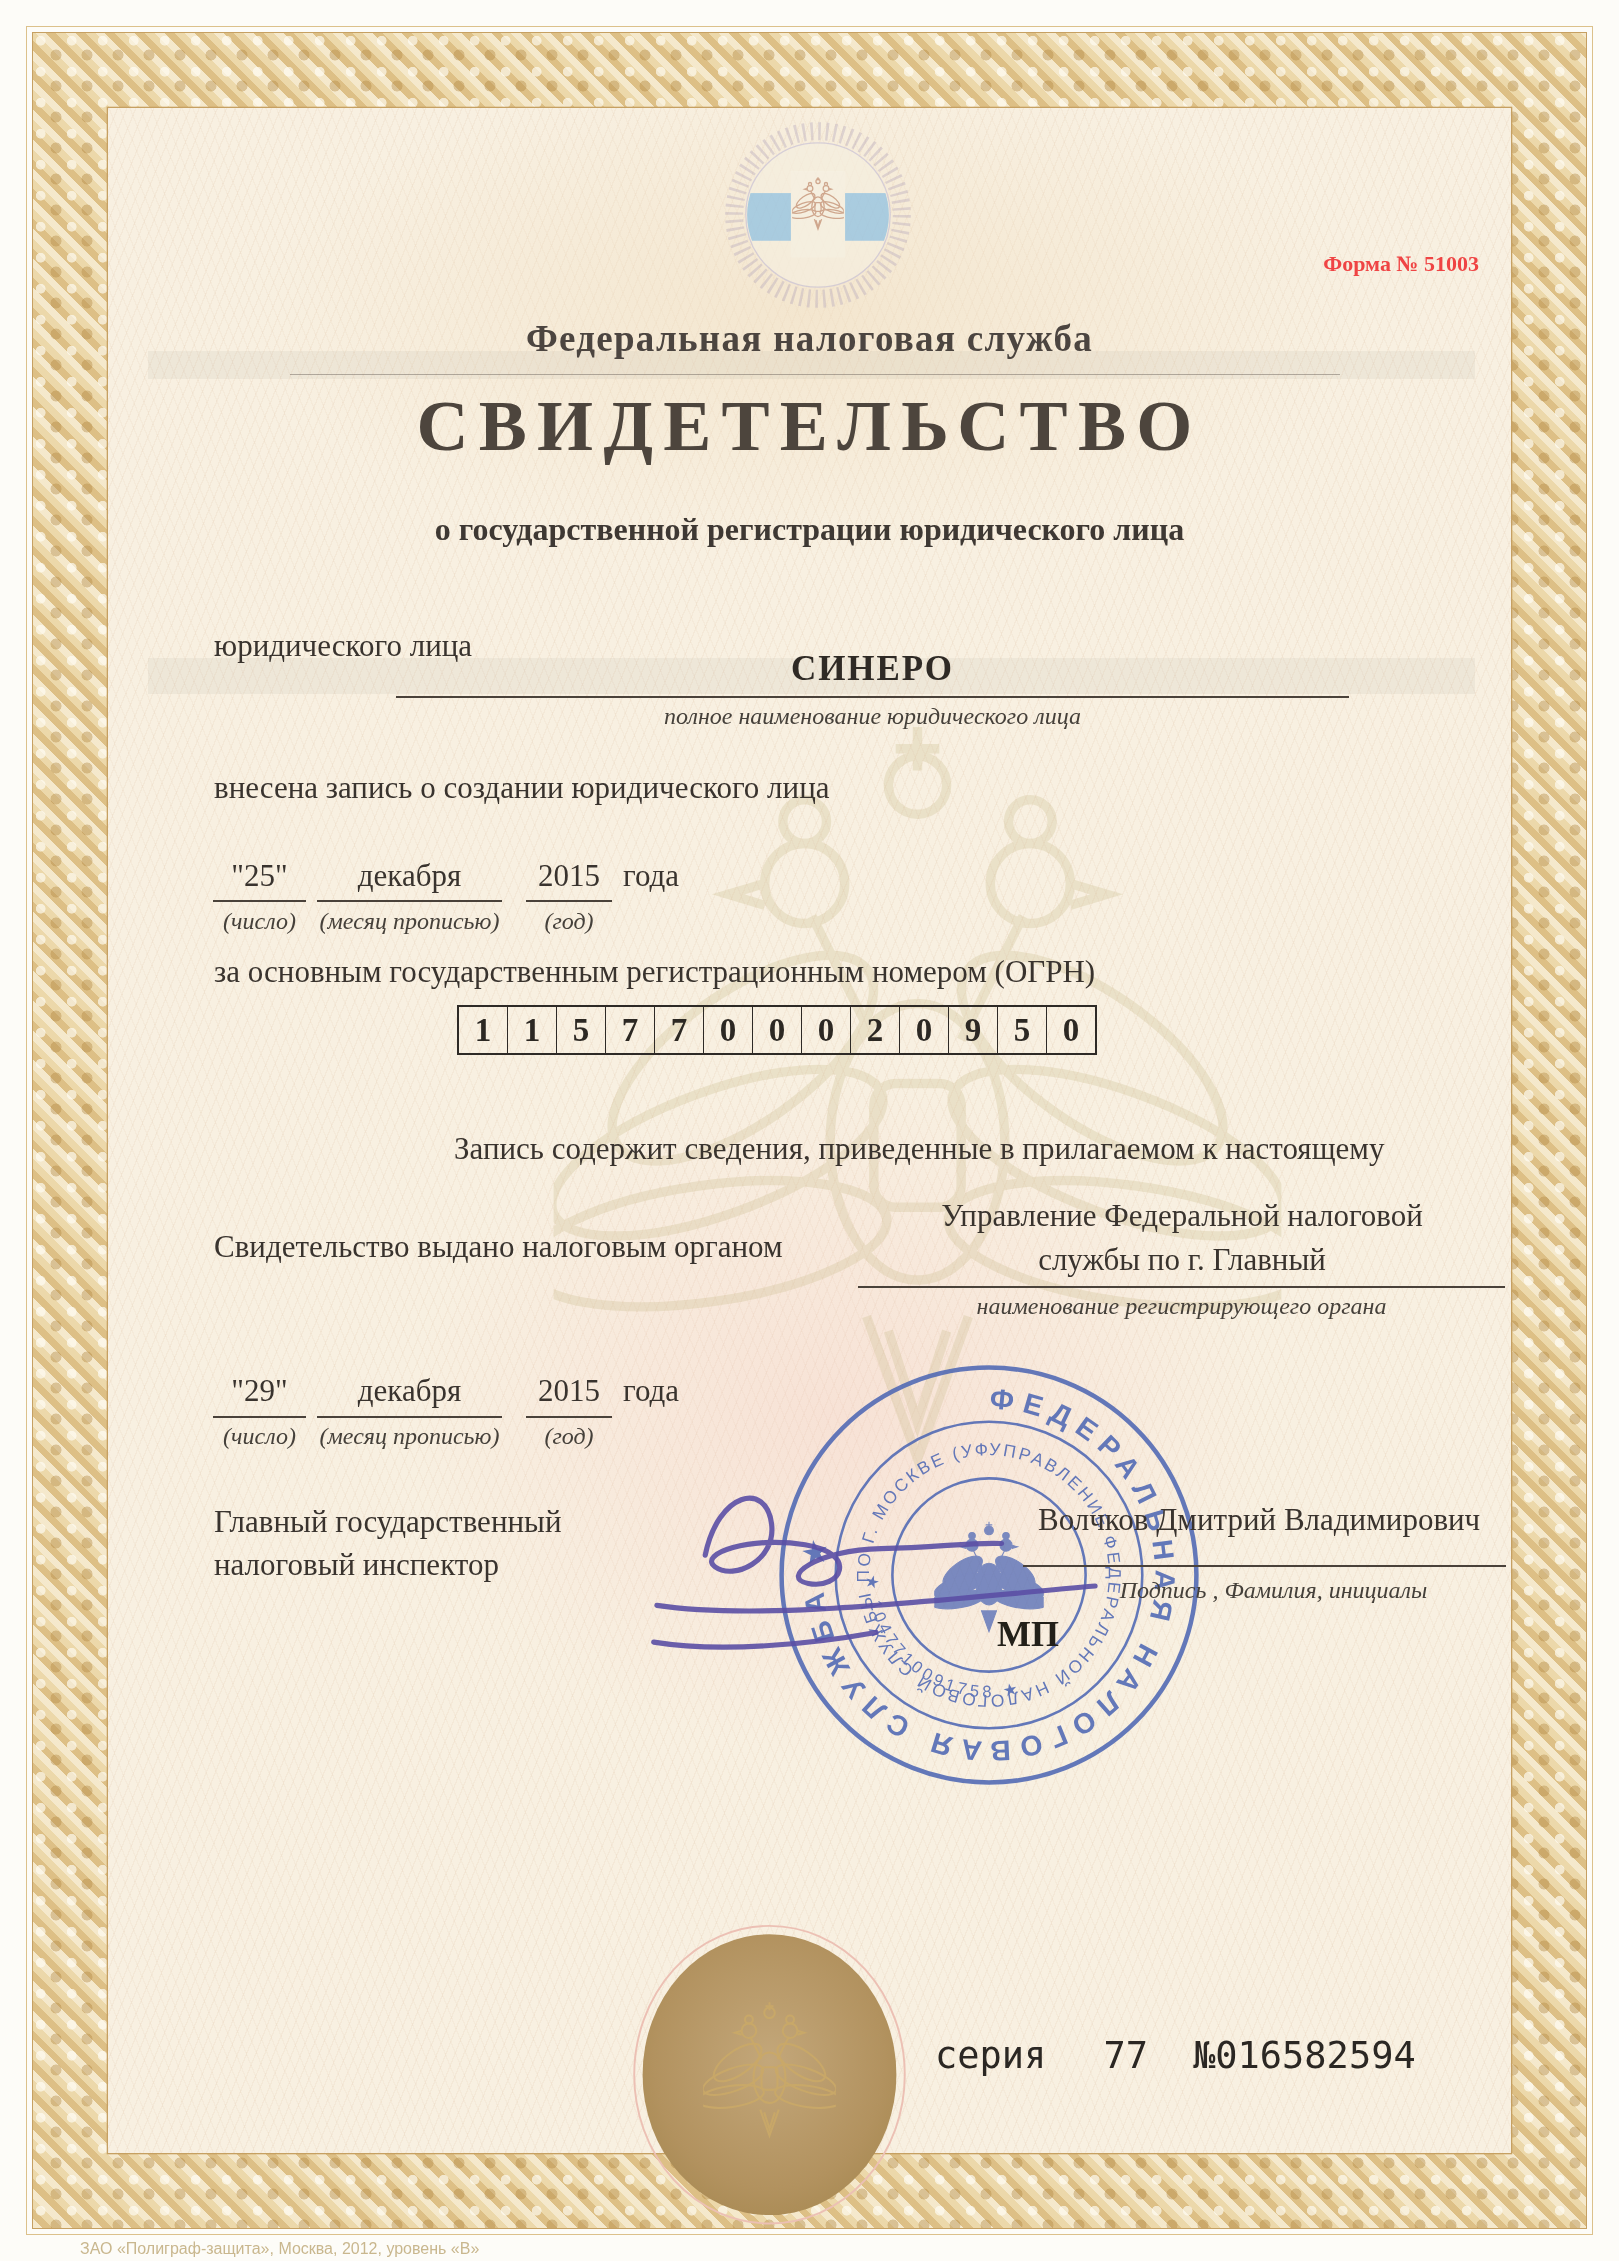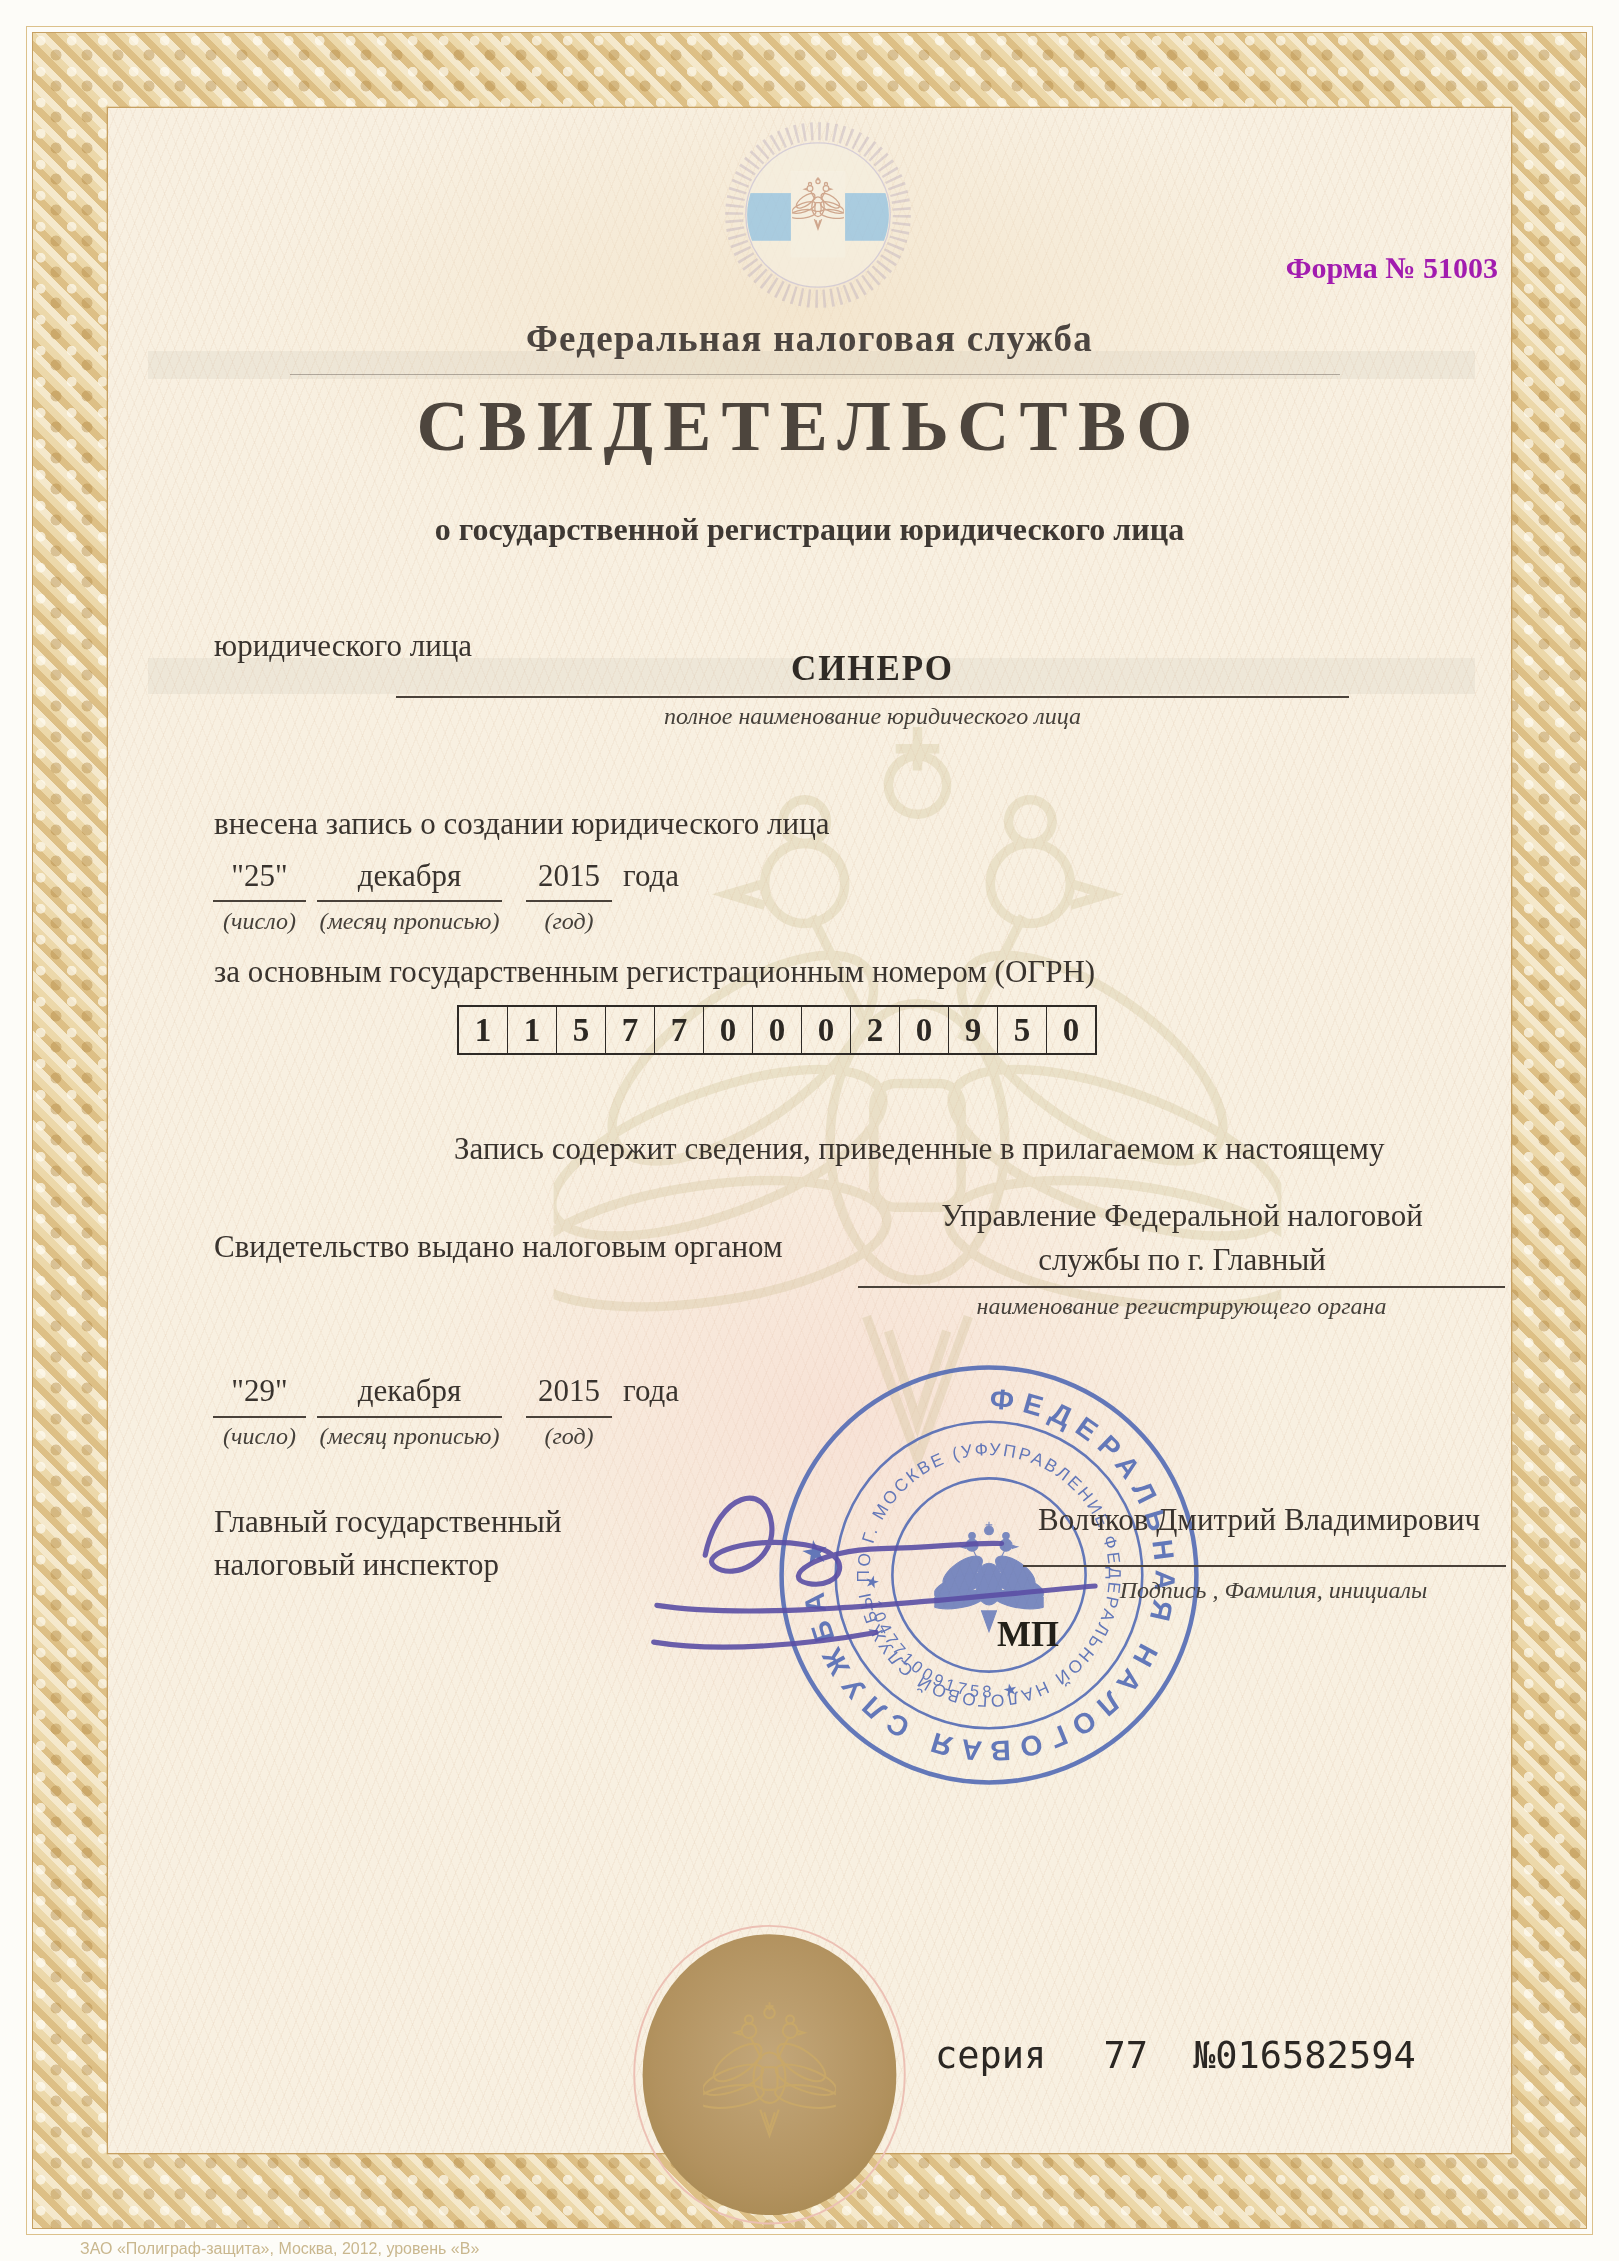--- a/index.html
+++ b/index.html
@@ -95,34 +95,34 @@
       </defs>
     <circle cx="152" cy="152" r="130" fill="none" stroke="#b5a8bb" stroke-width="28" stroke-dasharray="4 8" opacity=".5"></circle>
     <circle cx="152" cy="152" r="112" fill="#f5efdf" stroke="#c9c2d6" stroke-width="2" opacity=".9"></circle>
     <g clip-path="url(#emclip)">
       <rect x="40" y="118" width="224" height="74" fill="#7db9e3" opacity=".8"></rect>
       <rect x="110" y="84" width="84" height="134" fill="#f6f1e3"></rect>
       <use href="#eagle" x="112" y="88" width="80" height="92" style="fill:none;stroke:#bd8568;stroke-width:5" opacity=".85"></use>
     </g>
   </svg>
 
-  <div class="t b" style="right:121px;top:251px;font-size:30px;color:#a21caf;">Форма  № 51003</div>
+  <div class="t b" style="right:140px;top:251px;font-size:22px;color:#ef4444;">Форма  № 51003</div>
 
   <div class="t b center" style="left:0;right:0;top:317px;font-size:37px;letter-spacing:1.3px;color:#4c4540;">Федеральная налоговая служба</div>
   <div class="rule-thin" style="left:290px;top:374px;width:1050px;"></div>
   <div class="t b center" style="left:0;right:0;top:385px;font-size:72px;letter-spacing:10.3px;color:#4d453d;">СВИДЕТЕЛЬСТВО</div>
   <div class="t b center" style="left:0;right:0;top:511px;font-size:32px;color:#3e3833;">о государственной регистрации юридического лица</div>
 
   <div class="t body-txt" style="left:214px;top:628px;">юридического лица</div>
 
   <div class="t b center" style="left:396px;width:953px;top:649px;font-size:35px;letter-spacing:1.9px;color:#2f2a25;">СИНЕРО</div>
   <div class="rule" style="left:396px;top:696px;width:953px;"></div>
   <div class="t cap center" style="left:396px;width:953px;top:703px;">полное наименование юридического лица</div>
 
-  <div class="t body-txt" style="left:214px;top:770px;margin-top:36px;">внесена запись о создании юридического лица</div>
+  <div class="t body-txt" style="left:214px;top:770px;">внесена запись о создании юридического лица</div>
 
   <div class="t body-txt center" style="left:213px;width:93px;top:858px;">"25"</div>
   <div class="t body-txt center" style="left:317px;width:185px;top:858px;">декабря</div>
   <div class="t body-txt center" style="left:526px;width:86px;top:858px;">2015</div>
   <div class="t body-txt" style="left:623px;top:858px;">года</div>
   <div class="rule" style="left:213px;top:900px;width:93px;"></div>
   <div class="rule" style="left:317px;top:900px;width:185px;"></div>
   <div class="rule" style="left:526px;top:900px;width:86px;"></div>
   <div class="t cap center" style="left:213px;width:93px;top:908px;">(число)</div>
   <div class="t cap center" style="left:317px;width:185px;top:908px;">(месяц прописью)</div>

